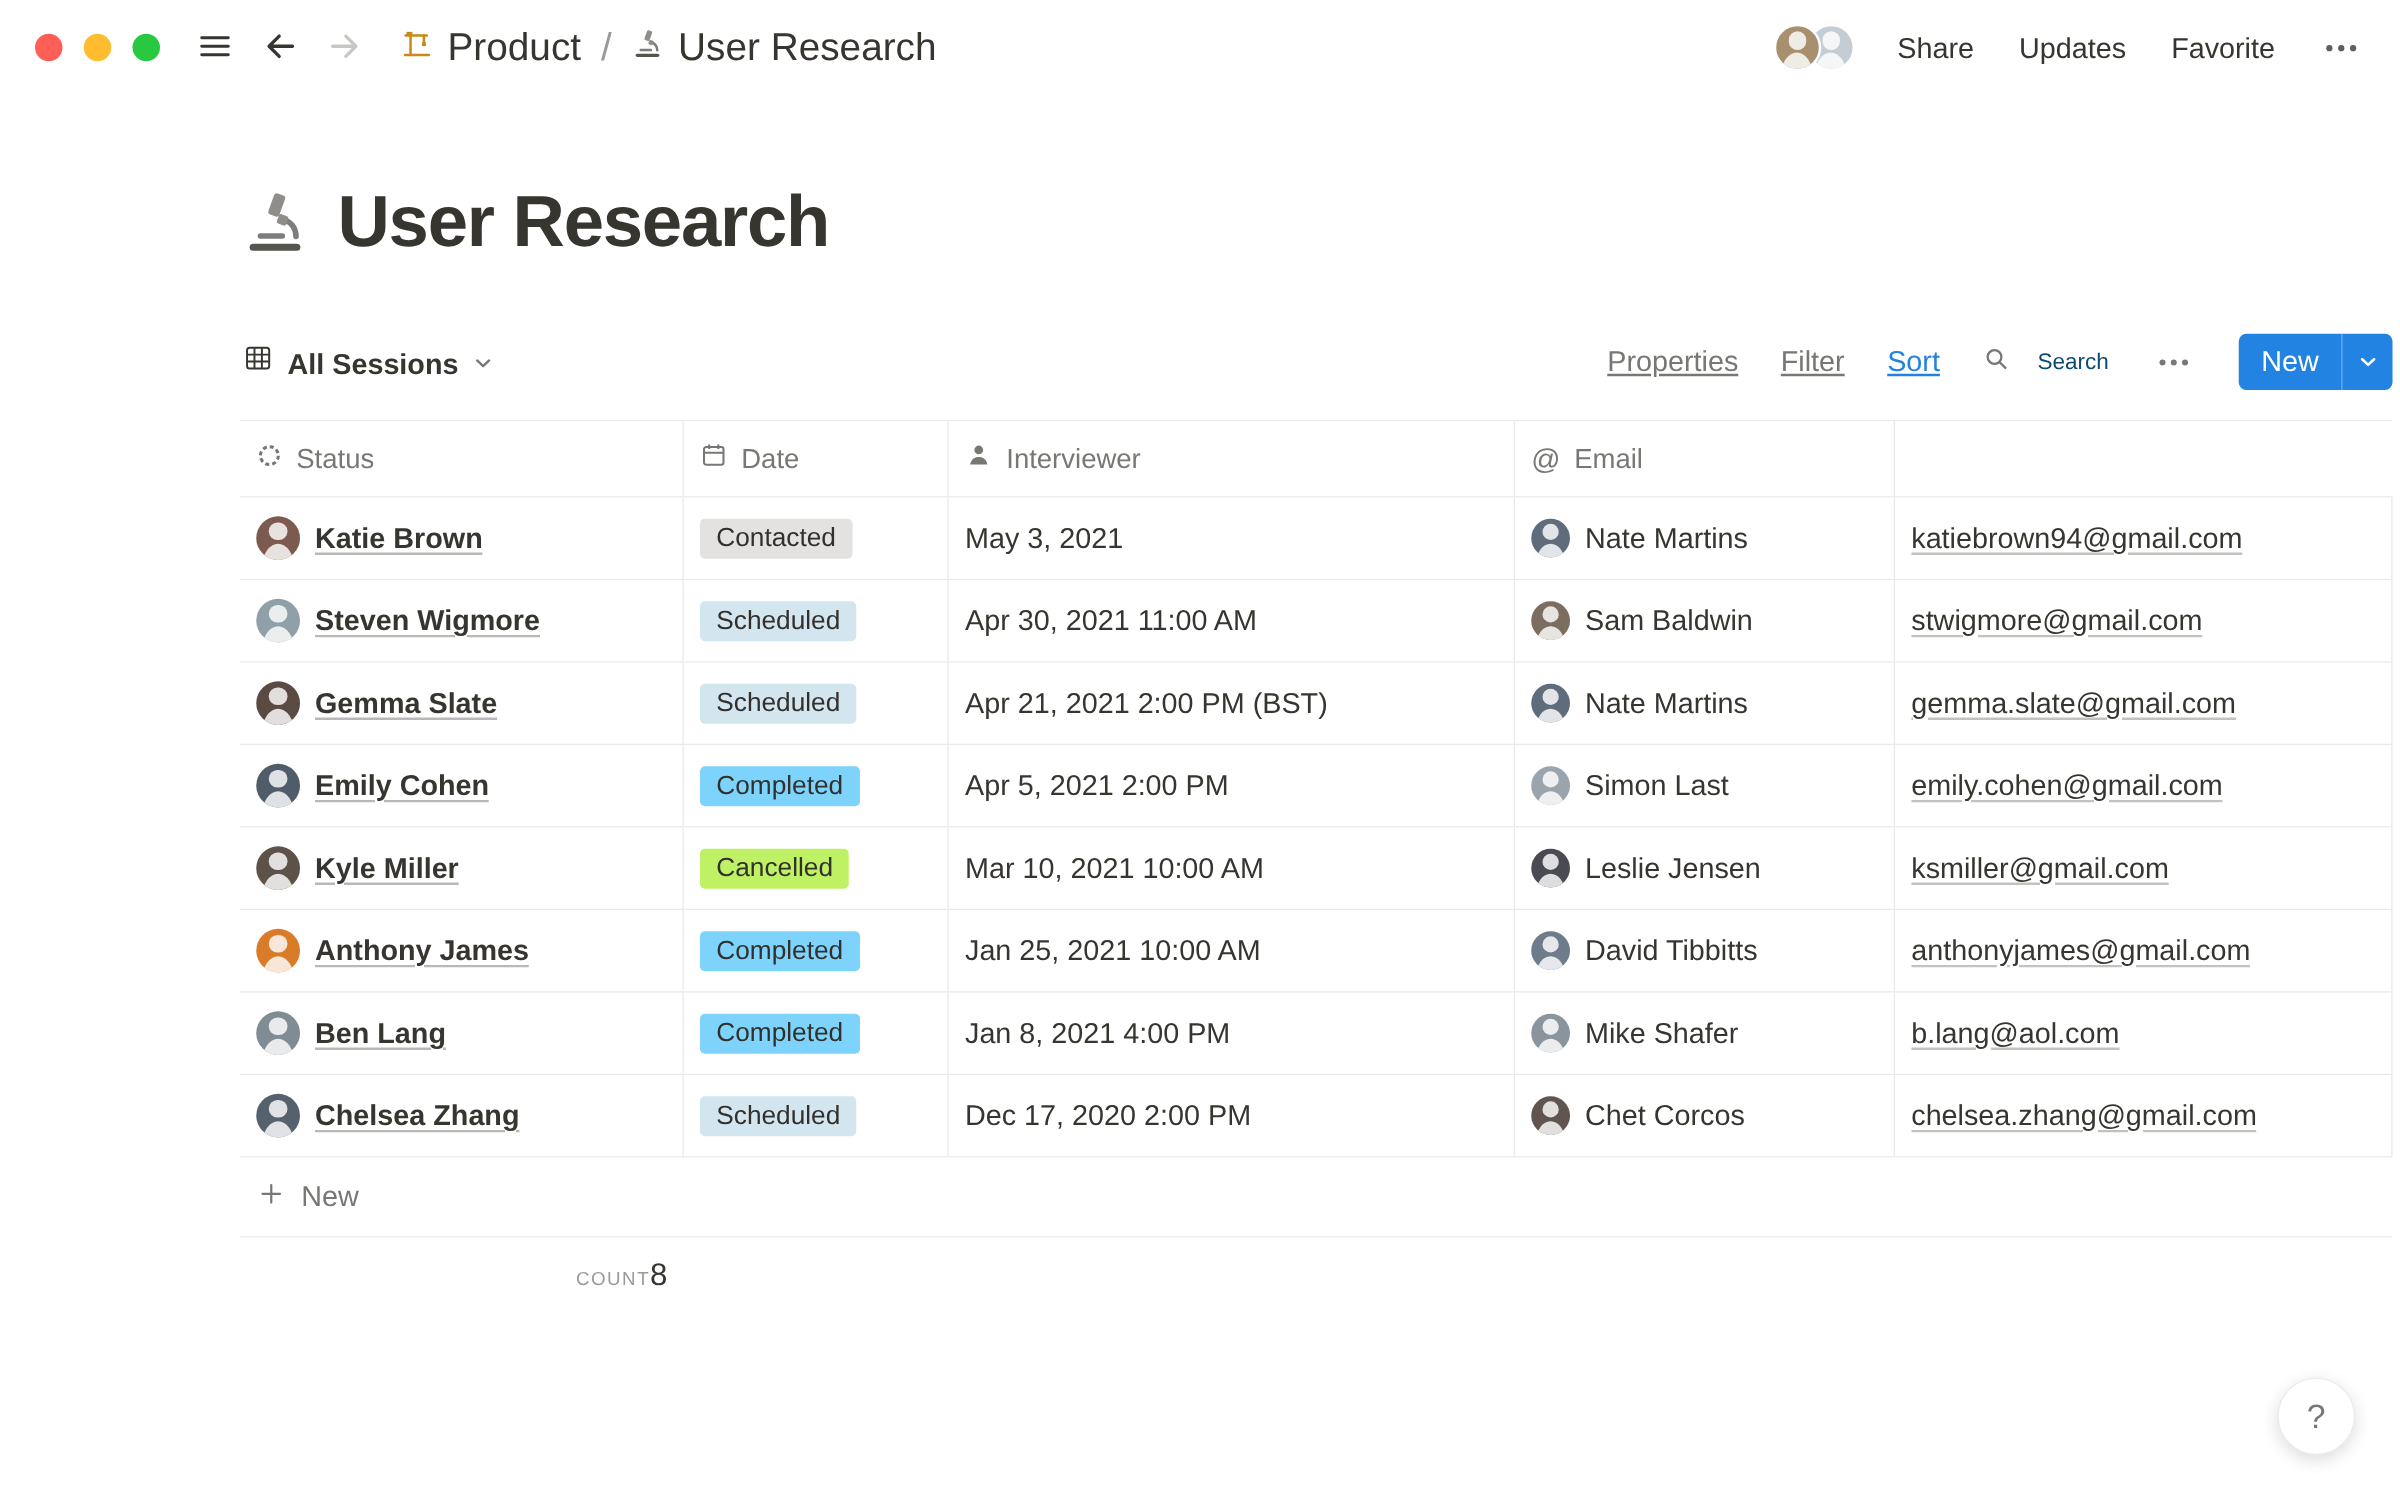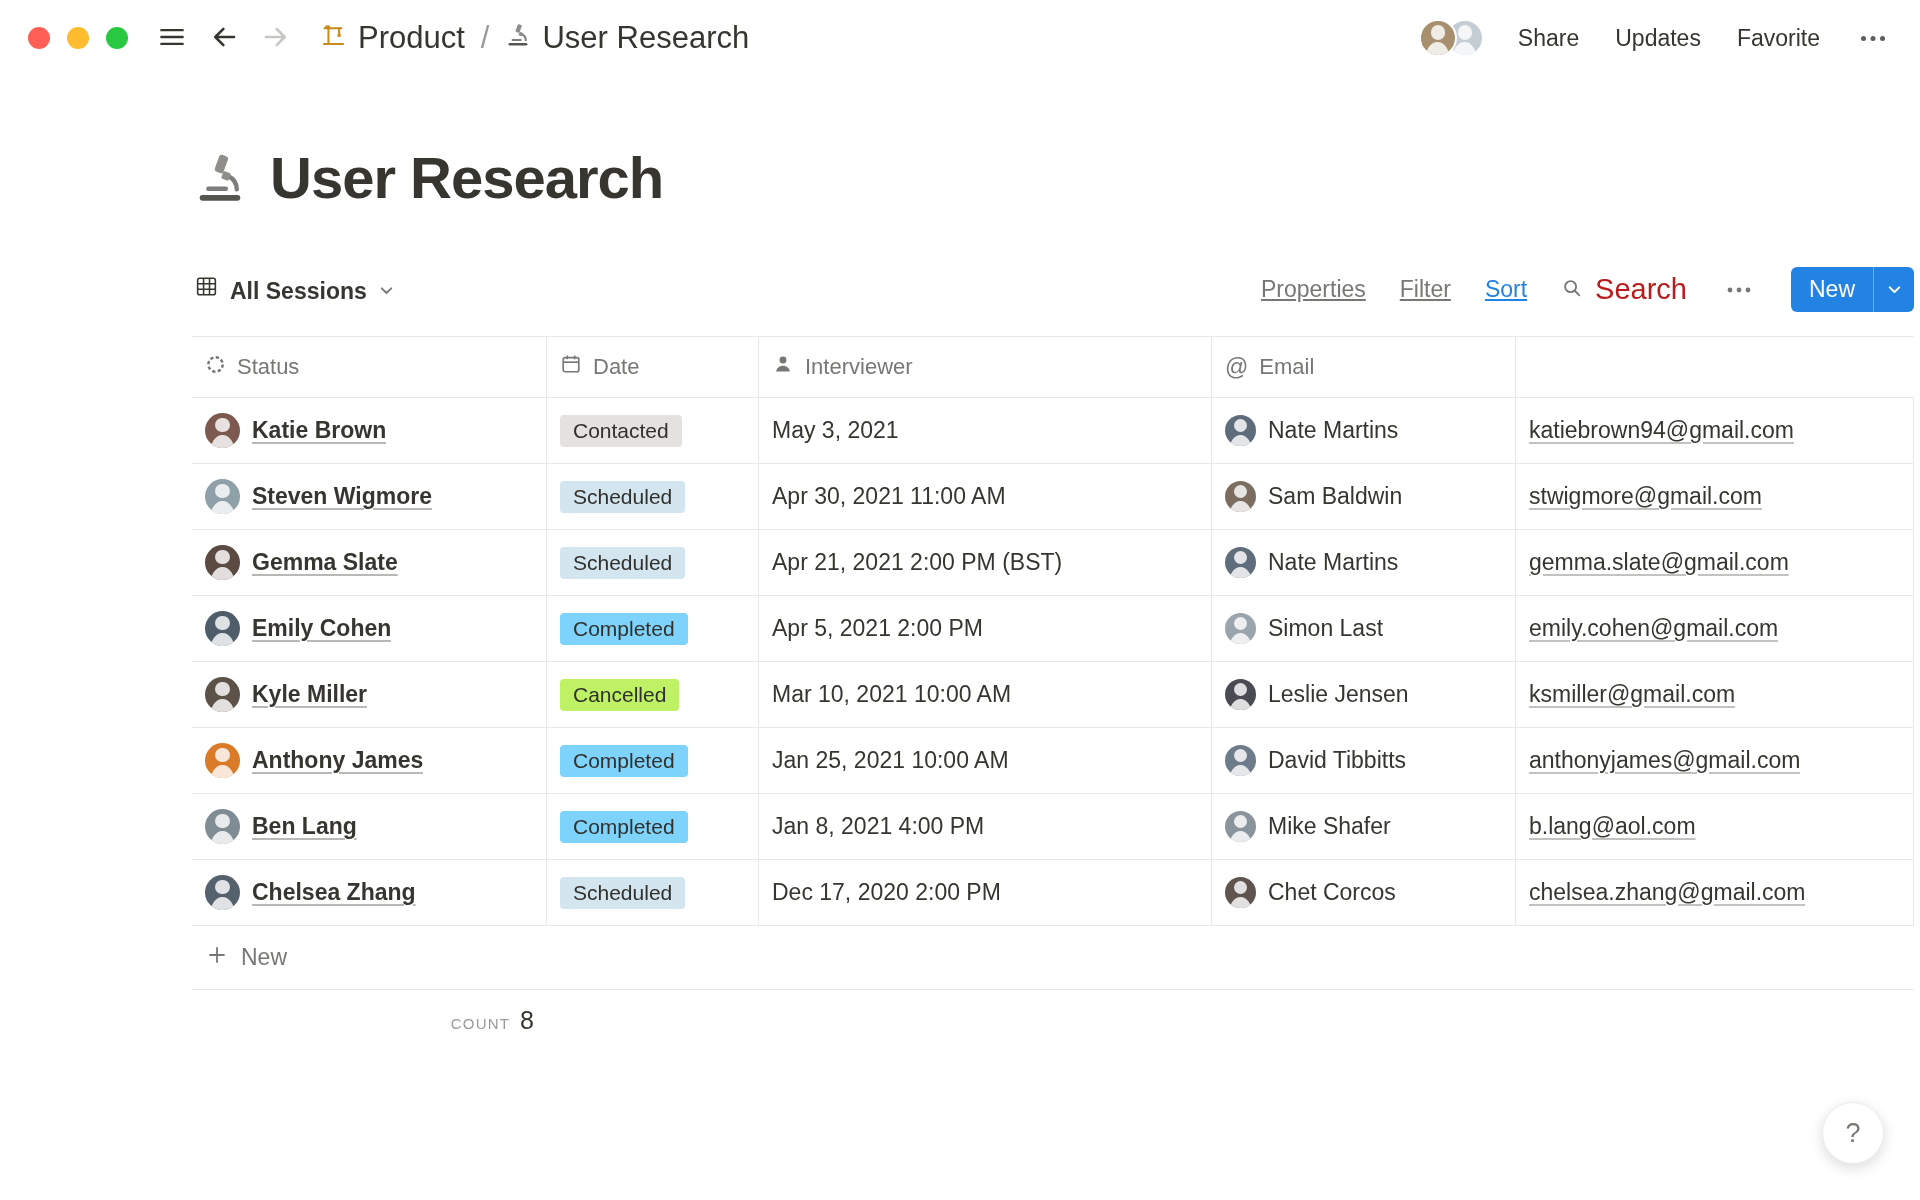--- a/index.html
+++ b/index.html
@@ -41,21 +41,21 @@
   .title-row { margin:68px 0 0 192px; display:flex; align-items:center; gap:22px; }
   .page-icon { display:flex; }
   h1 { margin:0; font-size:58px; font-weight:700; letter-spacing:-1px; }
 
   
   .viewbar { margin:56px 6px 0 192px; display:flex; align-items:center; }
   .view-select { display:flex; align-items:flex-end; gap:11px; font-size:23px; font-weight:700; color:#37352F; padding:4px 2px; }
   .viewbar-right { margin-left:auto; display:flex; align-items:center; gap:34px; color:#787774; font-size:23px; }
   .viewbar-right .plainbtn { color:#787774; font-size:23px;text-decoration:underline; }
   .viewbar-right .accent { color:#2383E2; }
-  .searchbtn { display:flex; align-items:center; gap:12px; color:#b91c1c; font-size:29px; }
+  .searchbtn { display:flex; align-items:center; gap:22px; color:#0c4a6e; font-size:18px; }
   .new-btn { display:flex; align-items:stretch; background:#2383E2; color:#fff; border-radius:6px; overflow:hidden; height:45px; }
   .new-label { padding:0 18px; line-height:45px; font-size:23px; font-weight:500; }
   .new-divider { width:1px; background:rgba(255,255,255,.35); }
   .new-chev { width:40px; display:flex; align-items:center; justify-content:center; }
 
   
   .table { margin:24px 6px 0 192px; }
   .grid-row { display:grid; grid-template-columns:355px 212px 453px 304px 398px; }
   .thead { height:62px; border-top:1px solid #E9E9E7; border-bottom:1px solid #E9E9E7;
            color:#787774; font-size:22px; }
@@ -80,21 +80,21 @@
   .tbody .trow:nth-child(3) .row-avatar{--c:#5a4a42} .tbody .trow:nth-child(4) .row-avatar{--c:#4f5d6b}
   .tbody .trow:nth-child(5) .row-avatar{--c:#5d5248} .tbody .trow:nth-child(6) .row-avatar{--c:#d97b29}
   .tbody .trow:nth-child(7) .row-avatar{--c:#7f8c94} .tbody .trow:nth-child(8) .row-avatar{--c:#55616d}
   .tbody .trow:nth-child(1) .small-avatar{--c:#5f6c7b} .tbody .trow:nth-child(2) .small-avatar{--c:#7b6d60}
   .tbody .trow:nth-child(3) .small-avatar{--c:#5f6c7b} .tbody .trow:nth-child(4) .small-avatar{--c:#9aa4ad}
   .tbody .trow:nth-child(5) .small-avatar{--c:#4a4a52} .tbody .trow:nth-child(6) .small-avatar{--c:#6e7b8a}
   .tbody .trow:nth-child(7) .small-avatar{--c:#8a949c} .tbody .trow:nth-child(8) .small-avatar{--c:#60554e}
 
   .new-row { height:64px; display:flex; align-items:center; gap:12px; padding:0 13px;
              color:#787774; border-bottom:1px solid #E9E9E7; font-size:23px; cursor:pointer; }
-  .count-row { width:355px; display:flex; justify-content:flex-end; align-items:baseline; gap:10px;
+  .count-row { width:355px; display:flex; justify-content:flex-end; align-items:baseline; 
                padding:16px 13px 0 0; cursor:pointer; }
   .count-label { font-size:15px; letter-spacing:1.2px; color:#9B9A97; }
   .count-value { font-size:25px; color:#37352F; }
 
   
   .help-fab { position:fixed; right:36px; bottom:36px; width:62px; height:62px; border-radius:50%;
               background:#fff; border:1px solid #ECEBEA; box-shadow:0 4px 14px rgba(0,0,0,.14);
               font-size:27px; color:#787774; display:flex; align-items:center; justify-content:center; }
 </style>
 </head>

